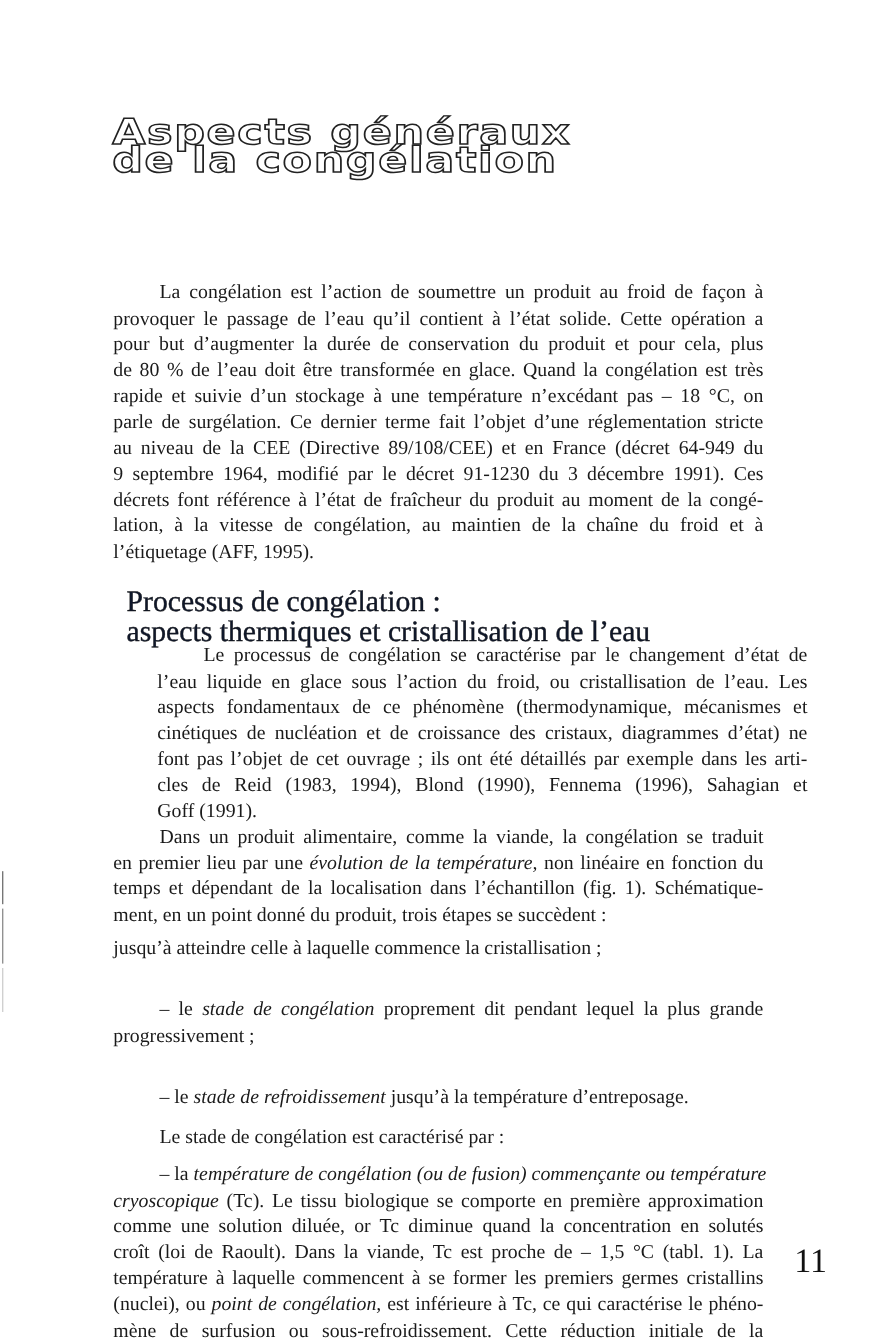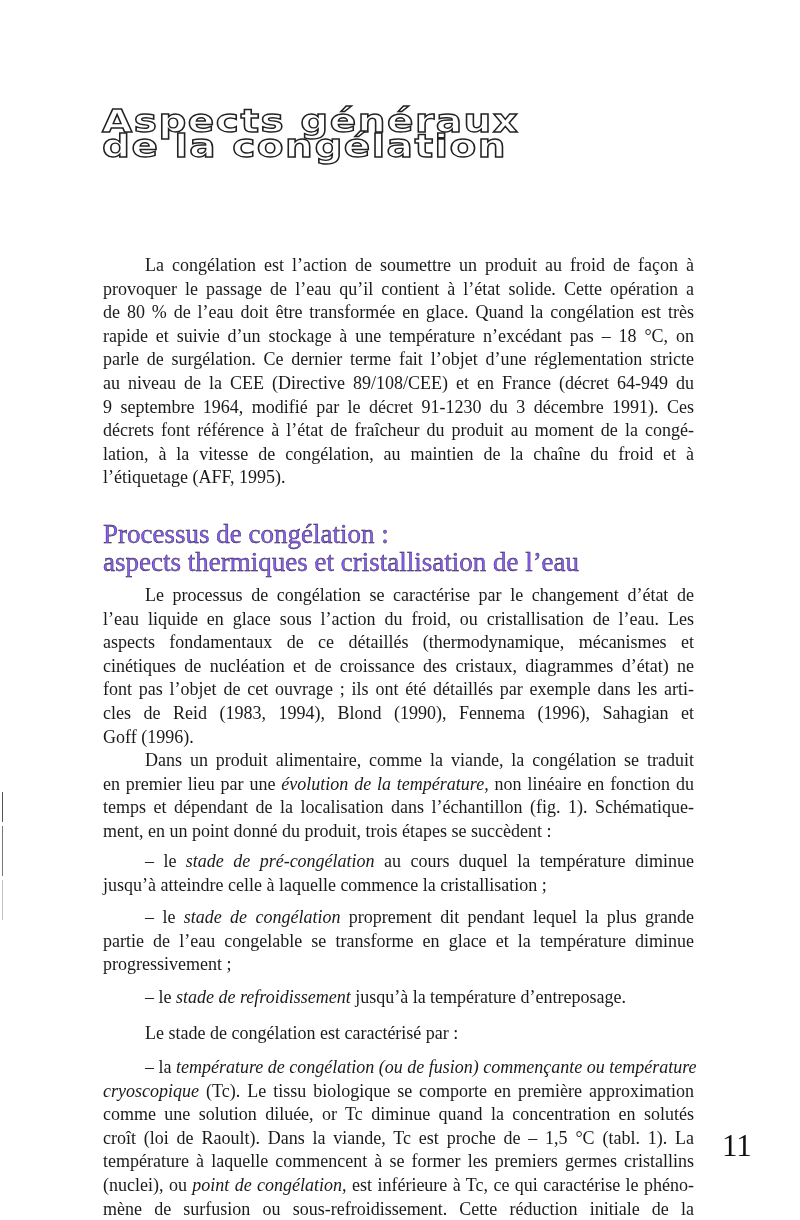--- a/index.html
+++ b/index.html
@@ -57,26 +57,26 @@
     .line.last {
       text-align-last: left;
     }
     .line.indent { padding-left: 42px; }
     em { font-style: italic; }
 
     .section-title {
       position: absolute;
       left: 103px;
       top: 520px;
-      margin: 0;
+      margin: 12px;
       font-family: "Liberation Serif", "DejaVu Serif", serif;
       font-weight: normal;
       font-size: 27px;
       line-height: 28px;
-      color: #8b5cf6;
+      color: #0f172a;
       white-space: nowrap;
     }
     .section-title span { display: block; -webkit-text-stroke: 0.35px #111; }
 
     .page-number {
       position: absolute;
       left: 722px;
       top: 1128px;
       font-family: "Liberation Serif", "DejaVu Serif", serif;
       font-size: 31px;
@@ -99,60 +99,59 @@
   <div class="scan-mark" style="top:880px;height:40px;opacity:.35"></div>
 
   <h1 class="chapter-title">
     <span>Aspects généraux</span>
     <span>de la congélation</span>
   </h1>
 
   <div class="col" style="top:254px;">
     <span class="line indent">La congélation est l’action de soumettre un produit au froid de façon à</span>
     <span class="line">provoquer le passage de l’eau qu’il contient à l’état solide. Cette opération a</span>
+    <span class="line">pour but d’augmenter la durée de conservation du produit et pour cela, plus</span>
     <span class="line">de 80 % de l’eau doit être transformée en glace. Quand la congélation est très</span>
     <span class="line">rapide et suivie d’un stockage à une température n’excédant pas – 18 °C, on</span>
     <span class="line">parle de surgélation. Ce dernier terme fait l’objet d’une réglementation stricte</span>
     <span class="line">au niveau de la CEE (Directive 89/108/CEE) et en France (décret 64-949 du</span>
     <span class="line">9 septembre 1964, modifié par le décret 91-1230 du 3 décembre 1991). Ces</span>
     <span class="line">décrets font référence à l’état de fraîcheur du produit au moment de la congé-</span>
     <span class="line">lation, à la vitesse de congélation, au maintien de la chaîne du froid et à</span>
     <span class="line last">l’étiquetage (AFF, 1995).</span>
   </div>
 
   <h2 class="section-title">
     <span>Processus de congélation :</span>
     <span>aspects thermiques et cristallisation de l’eau</span>
   </h2>
 
-  <div class="col" style="top:584px;">
+  <div class="col" style="top:584px;margin-left:40px;">
     <span class="line indent">Le processus de congélation se caractérise par le changement d’état de</span>
     <span class="line">l’eau liquide en glace sous l’action du froid, ou cristallisation de l’eau. Les</span>
-    <span class="line">aspects fondamentaux de ce détaillés (thermodynamique, mécanismes et</span>
+    <span class="line">aspects fondamentaux de ce phénomène (thermodynamique, mécanismes et</span>
     <span class="line">cinétiques de nucléation et de croissance des cristaux, diagrammes d’état) ne</span>
     <span class="line">font pas l’objet de cet ouvrage ; ils ont été détaillés par exemple dans les arti-</span>
     <span class="line">cles de Reid (1983, 1994), Blond (1990), Fennema (1996), Sahagian et</span>
-    <span class="line last">Goff (1996).</span>
+    <span class="line last">Goff (1991).</span>
   </div>
 
   <div class="col" style="top:749px;">
     <span class="line indent">Dans un produit alimentaire, comme la viande, la congélation se traduit</span>
     <span class="line"><span>en premier lieu par une </span><em>évolution de la température,</em><span> non linéaire en fonction du</span></span>
     <span class="line">temps et dépendant de la localisation dans l’échantillon (fig. 1). Schématique-</span>
     <span class="line last">ment, en un point donné du produit, trois étapes se succèdent :</span>
   </div>
 
   <div class="col" style="top:850px;">
-    <span class="line indent"><span>– le </span><em>stade de pré-congélation</em><span> au cours duquel la température diminue</span></span>
     <span class="line last">jusqu’à atteindre celle à laquelle commence la cristallisation ;</span>
   </div>
 
   <div class="col" style="top:906px;">
     <span class="line indent"><span>– le </span><em>stade de congélation</em><span> proprement dit pendant lequel la plus grande</span></span>
-    <span class="line">partie de l’eau congelable se transforme en glace et la température diminue</span>
     <span class="line last">progressivement ;</span>
   </div>
 
   <div class="col" style="top:986px;">
     <span class="line indent last"><span>– le </span><em>stade de refroidissement</em><span> jusqu’à la température d’entreposage.</span></span>
   </div>
 
   <div class="col" style="top:1022px;">
     <span class="line indent last">Le stade de congélation est caractérisé par :</span>
   </div>

